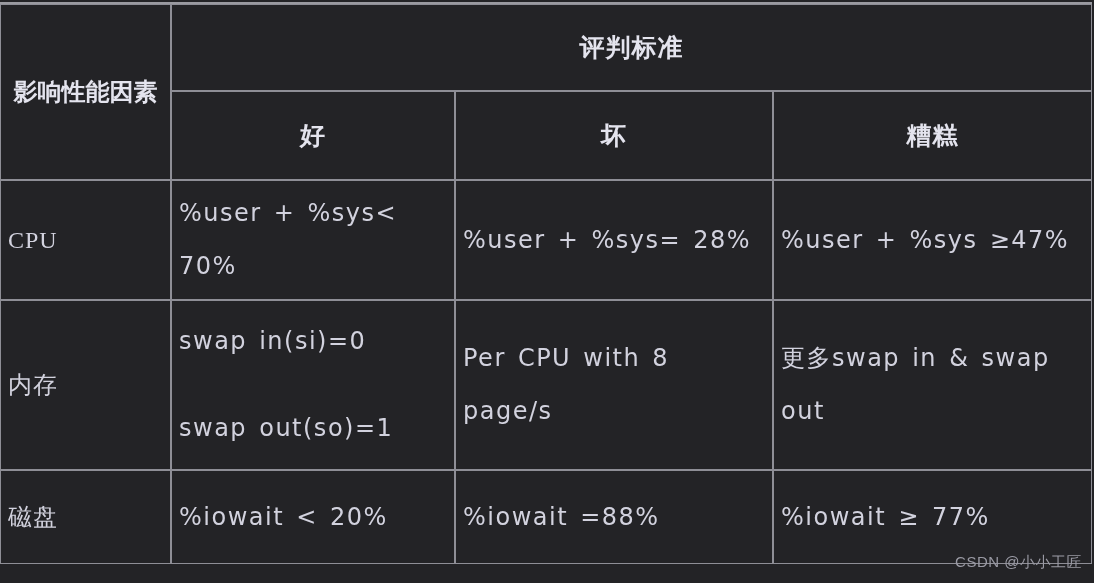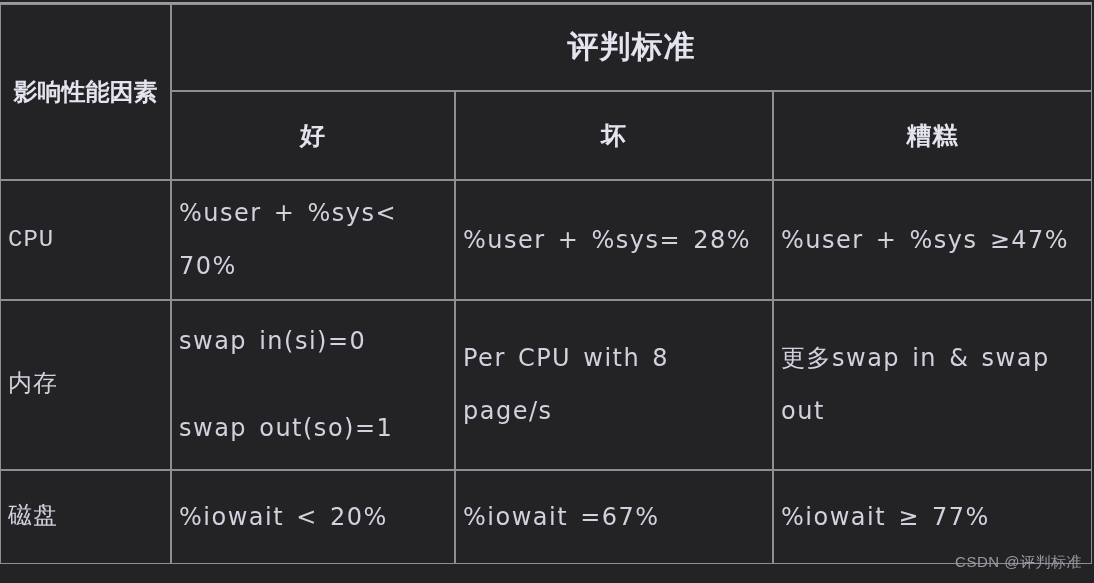--- a/index.html
+++ b/index.html
@@ -60,21 +60,21 @@
   .cell-pad {
     padding: 6px 8px 6px 7px;
   }
 
   
   .hdr-merged {
     height: 86px;
     text-align: center;
   }
   .hdr-merged .txt {
-    font-size: 31px;
+    font-size: 25px;
     font-weight: bold;
     letter-spacing: 1px;
     color: #e4e4ee;
     text-align: center;
   }
 
   .hdr-factor {
     height: 176px;
     text-align: center;
     padding: 0 6px;
@@ -112,21 +112,21 @@
   .mono {
     font-family: "DejaVu Sans", "Liberation Sans", sans-serif;
     font-size: 24px;
     line-height: 53px;
     letter-spacing: 1.5px;
     color: #d2d2de;
     word-spacing: 3px;
   }
 
   .factor-label {
-    font-family: Liberation Mono, monospace;
+    font-family: Liberation Serif, serif;
     font-size: 24px;
     letter-spacing: 1px;
     color: #d2d2de;
     line-height: 30px;
     text-align: center;
   }
 
   .mem-good .para {
     margin: 0;
   }
@@ -254,29 +254,29 @@
               <span class="factor-label">磁盘</span>
             </div>
           </td>
           <td class="body-cell">
             <div class="cell-pad disk-cell-inner">
               <span class="mono">%iowait &lt; 20%</span>
             </div>
           </td>
           <td class="body-cell">
             <div class="cell-pad bad-cell-inner">
-              <span class="mono">%iowait =67%</span>
+              <span class="mono">%iowait =88%</span>
             </div>
           </td>
           <td class="body-cell">
             <div class="cell-pad awful-cell-inner">
               <span class="mono">%iowait ≥ 77%</span>
             </div>
           </td>
         </tr>
 
       </tbody>
     </table>
   </div>
 
-  <div class="watermark">CSDN @评判标准</div>
+  <div class="watermark">CSDN @小小工匠</div>
 
 </div>
 
 </body></html>

